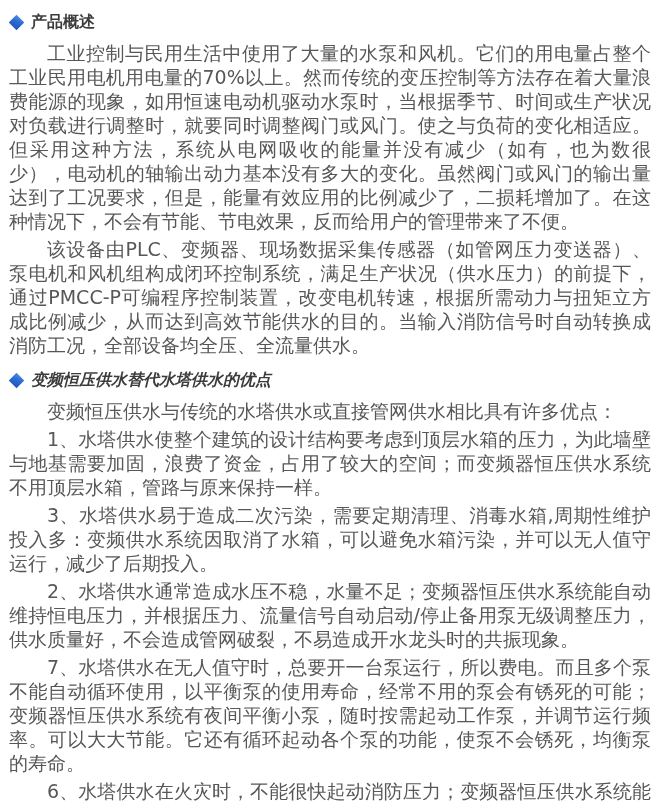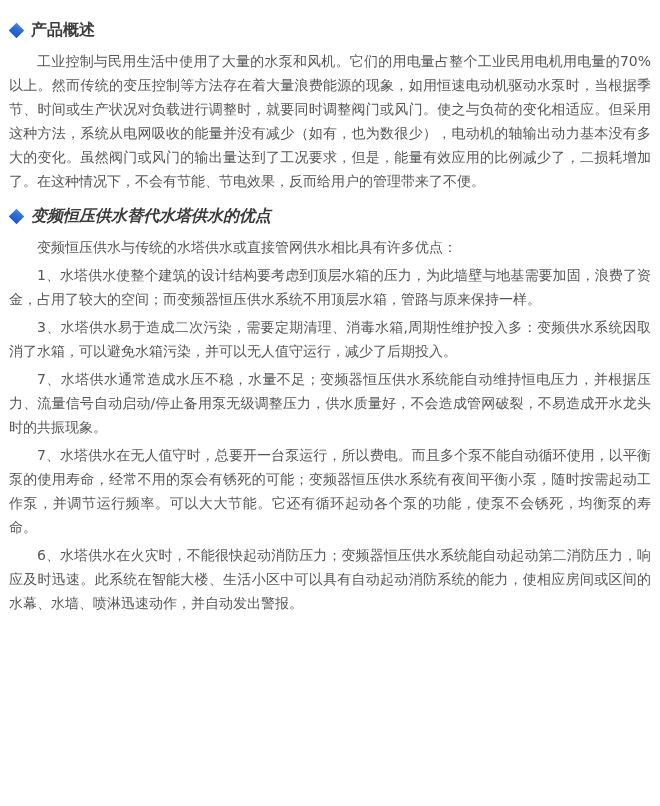--- a/index.html
+++ b/index.html
@@ -19,37 +19,37 @@
     padding: 7px 9px 2px 9px;
     background: #ffffff;
   }
   .section-heading {
     display: flex;
     align-items: center;
     gap: 9px;
     font-size: 16px;
     font-weight: bold;
     color: #3c3c3c;
-    margin: 13px 0 9px 0;
+    margin: 5px 0 9px 0;
     line-height: 20px;
   }
   .section-heading.second {
     margin-top: 13px;
     font-style: italic;
   }
   .diamond {
     flex: 0 0 auto;
     width: 11px;
     height: 11px;
     background: linear-gradient(160deg, #4d8ce2 0%, #2b6bd4 45%, #1e56b8 100%);
     transform: rotate(45deg);
     margin-left: 2px;
   }
   .para {
-    font-size: 14px;
+    font-size: 19px;
     line-height: 24px;
     margin: 0 0 4px 0;
     text-indent: 2em;
     text-align: justify;
     color: #575757;
   }
   .para:last-child {
     margin-bottom: 0;
   }
 </style>
@@ -57,28 +57,29 @@
 <body>
 
 <div class="page">
 
   <section>
     <h2 class="section-heading">
       <span class="diamond"></span>
       <span>产品概述</span>
     </h2>
     <p class="para">工业控制与民用生活中使用了大量的水泵和风机。它们的用电量占整个工业民用电机用电量的70%以上。然而传统的变压控制等方法存在着大量浪费能源的现象，如用恒速电动机驱动水泵时，当根据季节、时间或生产状况对负载进行调整时，就要同时调整阀门或风门。使之与负荷的变化相适应。但采用这种方法，系统从电网吸收的能量并没有减少（如有，也为数很少），电动机的轴输出动力基本没有多大的变化。虽然阀门或风门的输出量达到了工况要求，但是，能量有效应用的比例减少了，二损耗增加了。在这种情况下，不会有节能、节电效果，反而给用户的管理带来了不便。</p>
+    <p class="para">该设备由PLC、变频器、现场数据采集传感器（如管网压力变送器）、泵电机和风机组构成闭环控制系统，满足生产状况（供水压力）的前提下，通过PMCC-P可编程序控制装置，改变电机转速，根据所需动力与扭矩立方成比例减少，从而达到高效节能供水的目的。当输入消防信号时自动转换成消防工况，全部设备均全压、全流量供水。</p>
   </section>
 
   <section>
     <h2 class="section-heading second">
       <span class="diamond"></span>
       <span>变频恒压供水替代水塔供水的优点</span>
     </h2>
     <p class="para">变频恒压供水与传统的水塔供水或直接管网供水相比具有许多优点：</p>
     <p class="para">1、水塔供水使整个建筑的设计结构要考虑到顶层水箱的压力，为此墙壁与地基需要加固，浪费了资金，占用了较大的空间；而变频器恒压供水系统不用顶层水箱，管路与原来保持一样。</p>
     <p class="para">3、水塔供水易于造成二次污染，需要定期清理、消毒水箱,周期性维护投入多：变频供水系统因取消了水箱，可以避免水箱污染，并可以无人值守运行，减少了后期投入。</p>
-    <p class="para">7、水塔供水通常造成水压不稳，水量不足；变频器恒压供水系统能自动维持恒电压力，并根据压力、流量信号自动启动/停止备用泵无级调整压力，供水质量好，不会造成管网破裂，不易造成开水龙头时的共振现象。</p>
+    <p class="para">2、水塔供水通常造成水压不稳，水量不足；变频器恒压供水系统能自动维持恒电压力，并根据压力、流量信号自动启动/停止备用泵无级调整压力，供水质量好，不会造成管网破裂，不易造成开水龙头时的共振现象。</p>
     <p class="para">7、水塔供水在无人值守时，总要开一台泵运行，所以费电。而且多个泵不能自动循环使用，以平衡泵的使用寿命，经常不用的泵会有锈死的可能；变频器恒压供水系统有夜间平衡小泵，随时按需起动工作泵，并调节运行频率。可以大大节能。它还有循环起动各个泵的功能，使泵不会锈死，均衡泵的寿命。</p>
     <p class="para">6、水塔供水在火灾时，不能很快起动消防压力；变频器恒压供水系统能自动起动第二消防压力，响应及时迅速。此系统在智能大楼、生活小区中可以具有自动起动消防系统的能力，使相应房间或区间的水幕、水墙、喷淋迅速动作，并自动发出警报。</p>
   </section>
 
 </div>
 
 </body></html>

